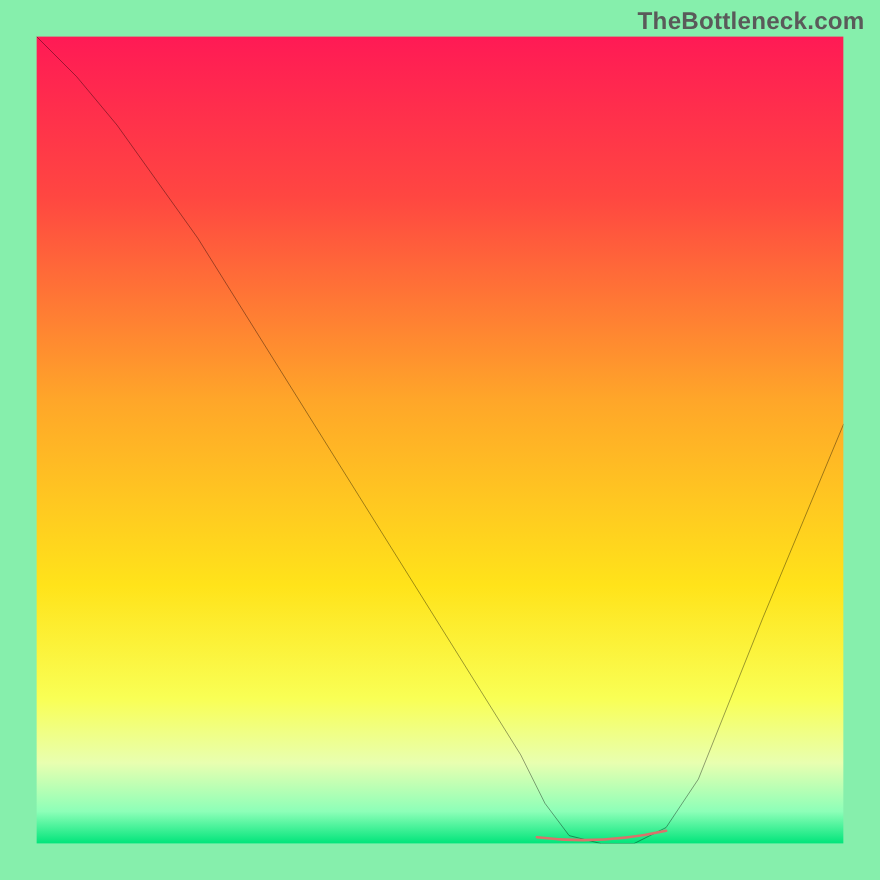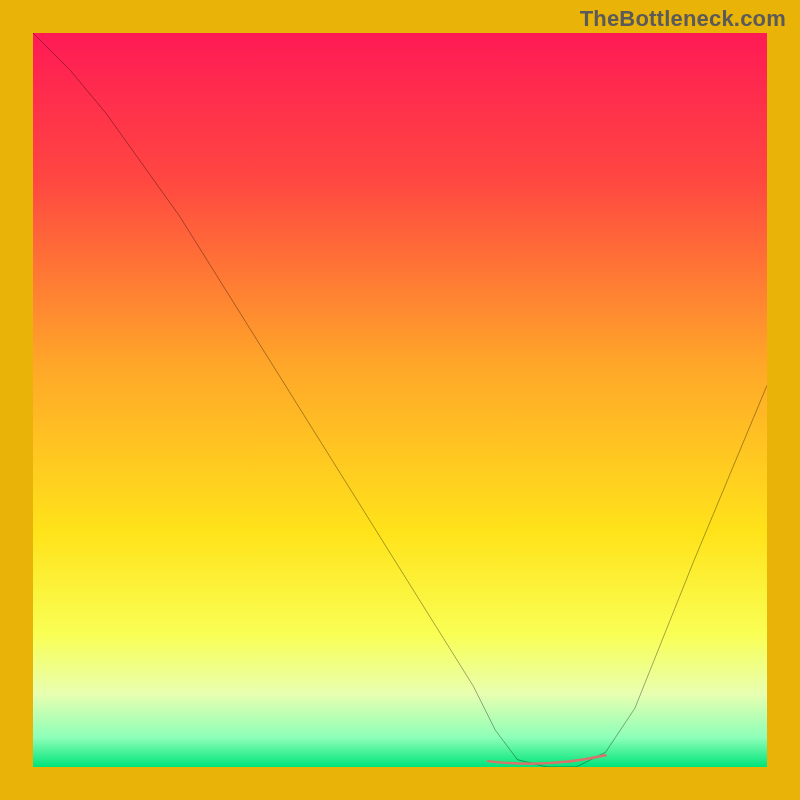--- a/index.html
+++ b/index.html
@@ -8,21 +8,21 @@
     width: 800px;
     height: 800px;
     background: #000;
     font-family: Arial, Helvetica, sans-serif;
     overflow: hidden;
   }
   .frame {
     position: relative;
     width: 800px;
     height: 800px;
-    background: #eab308;
+    background: #86efac;
   }
   .attribution {
     position: absolute;
     top: 6px;
     right: 14px;
     font-size: 22px;
     font-weight: 600;
     color: #5a5a5a;
     letter-spacing: 0.2px;
     z-index: 5;

